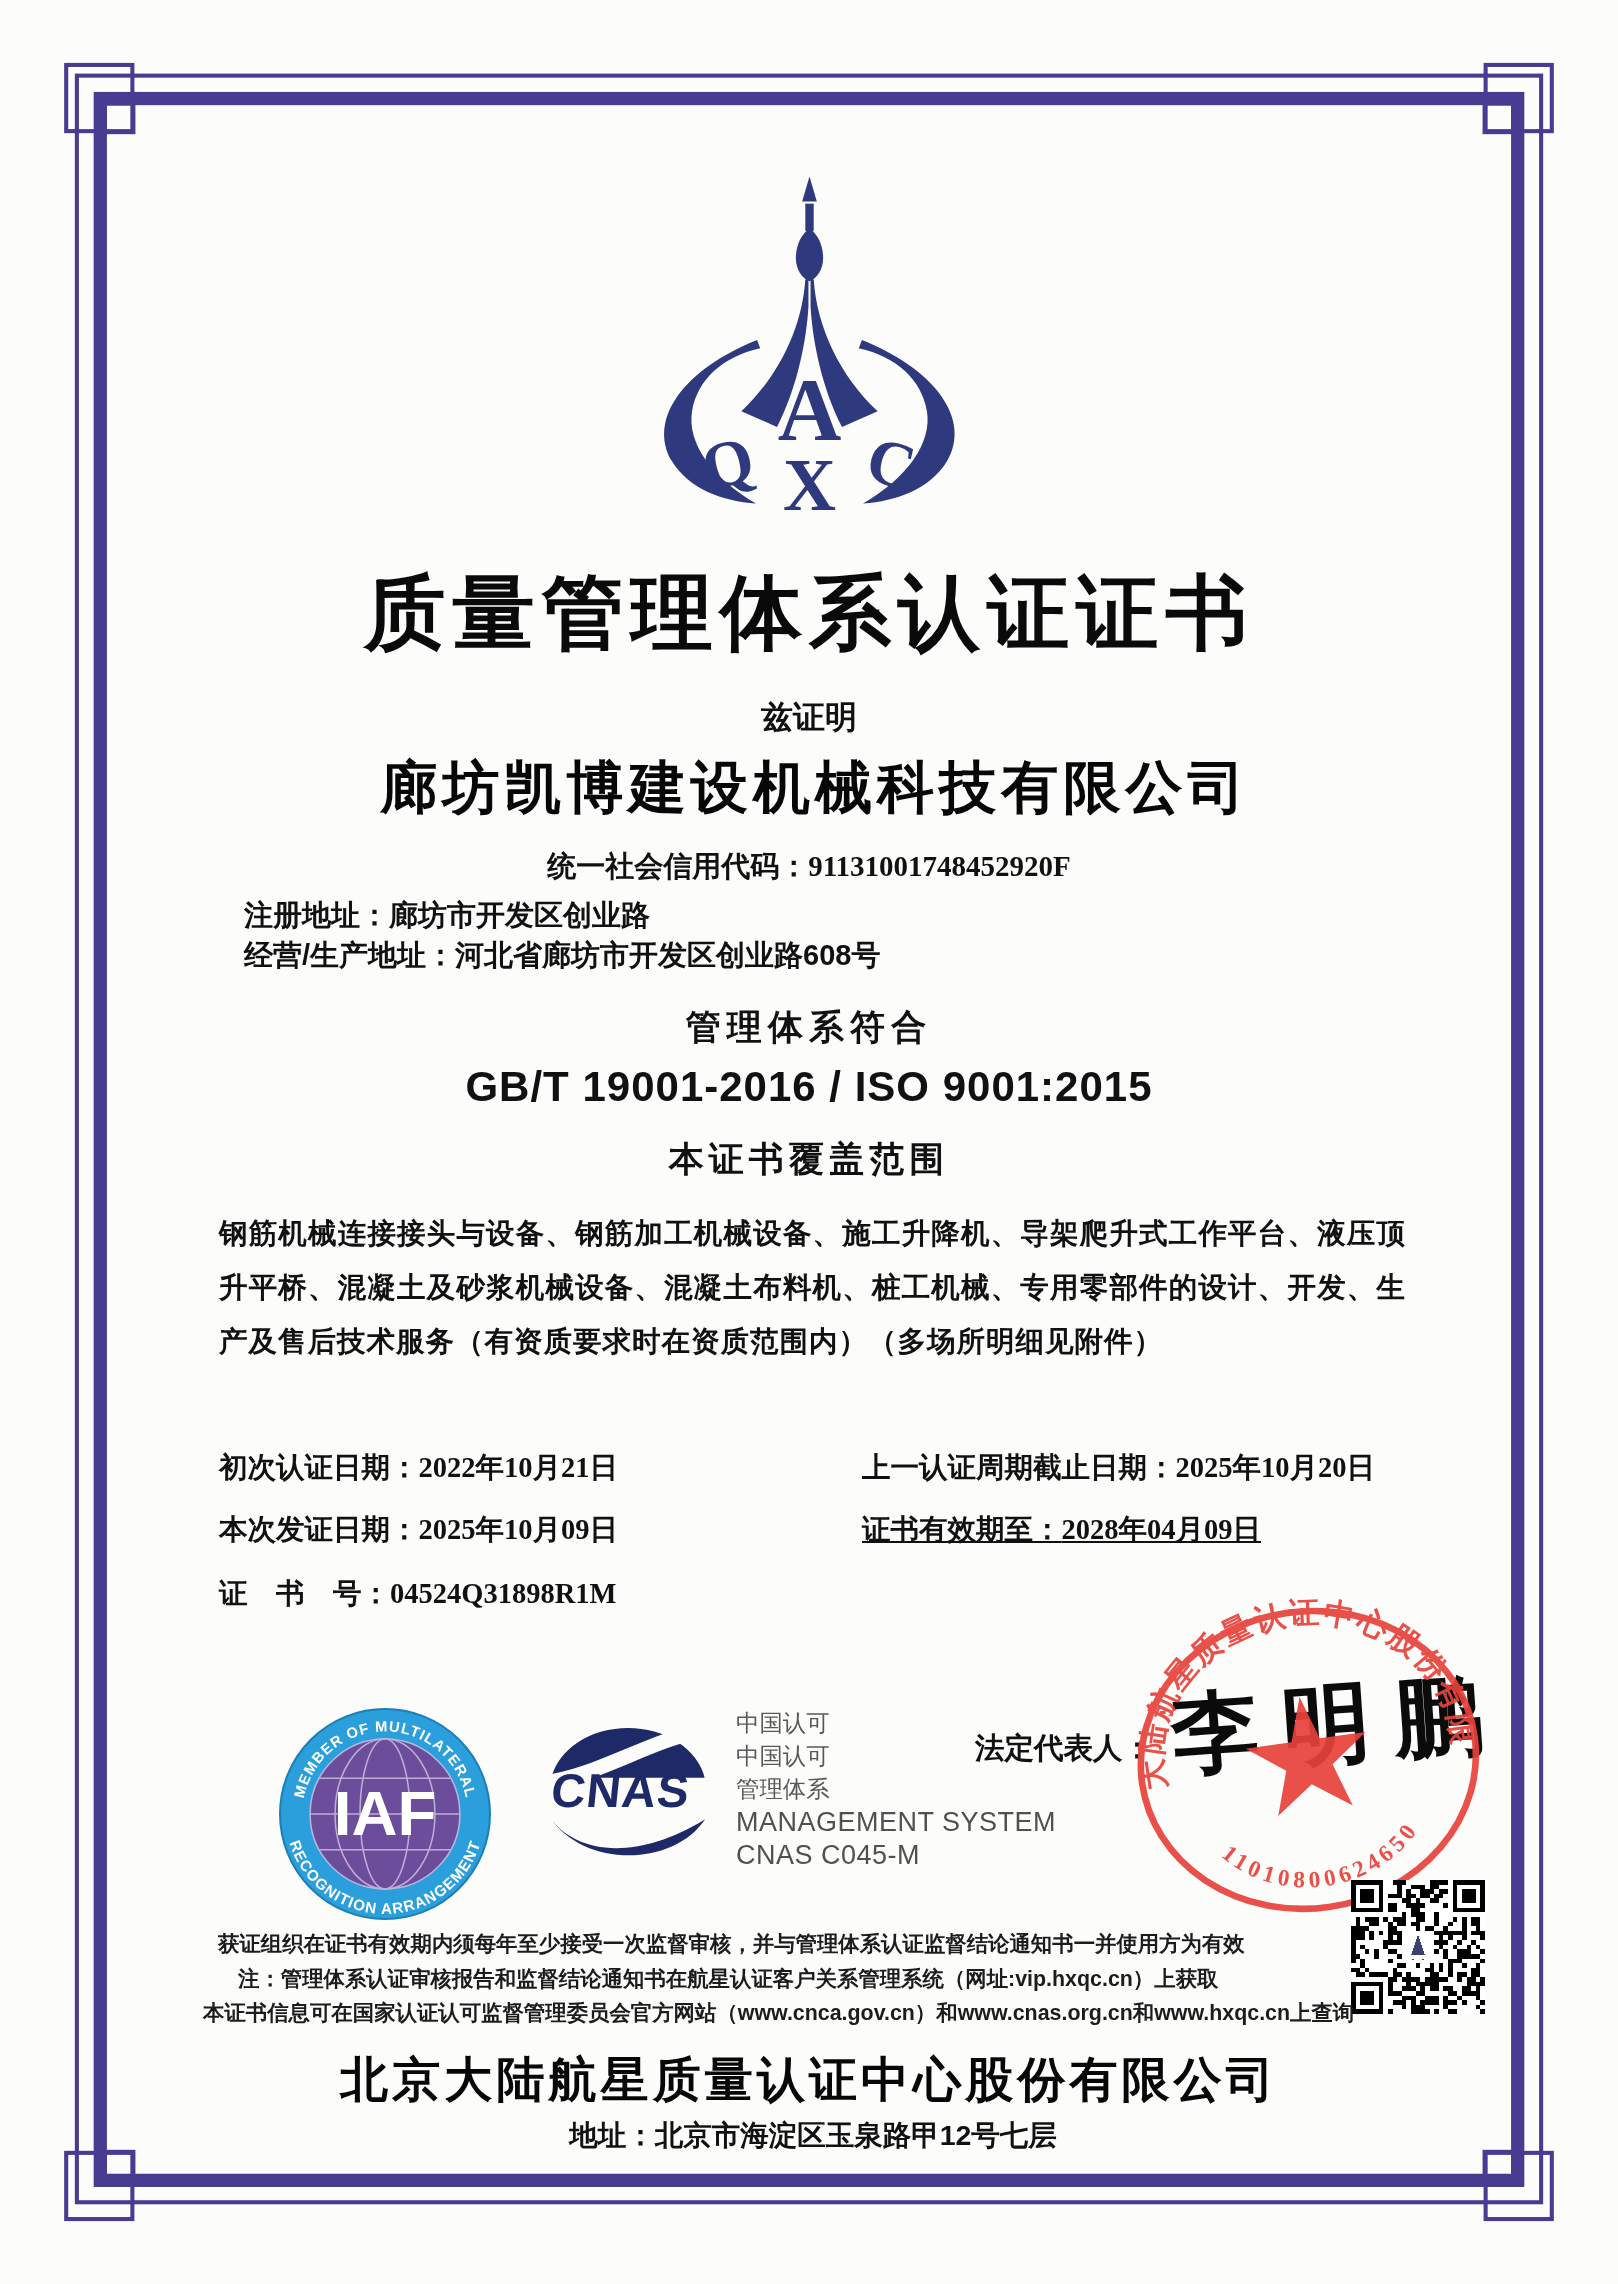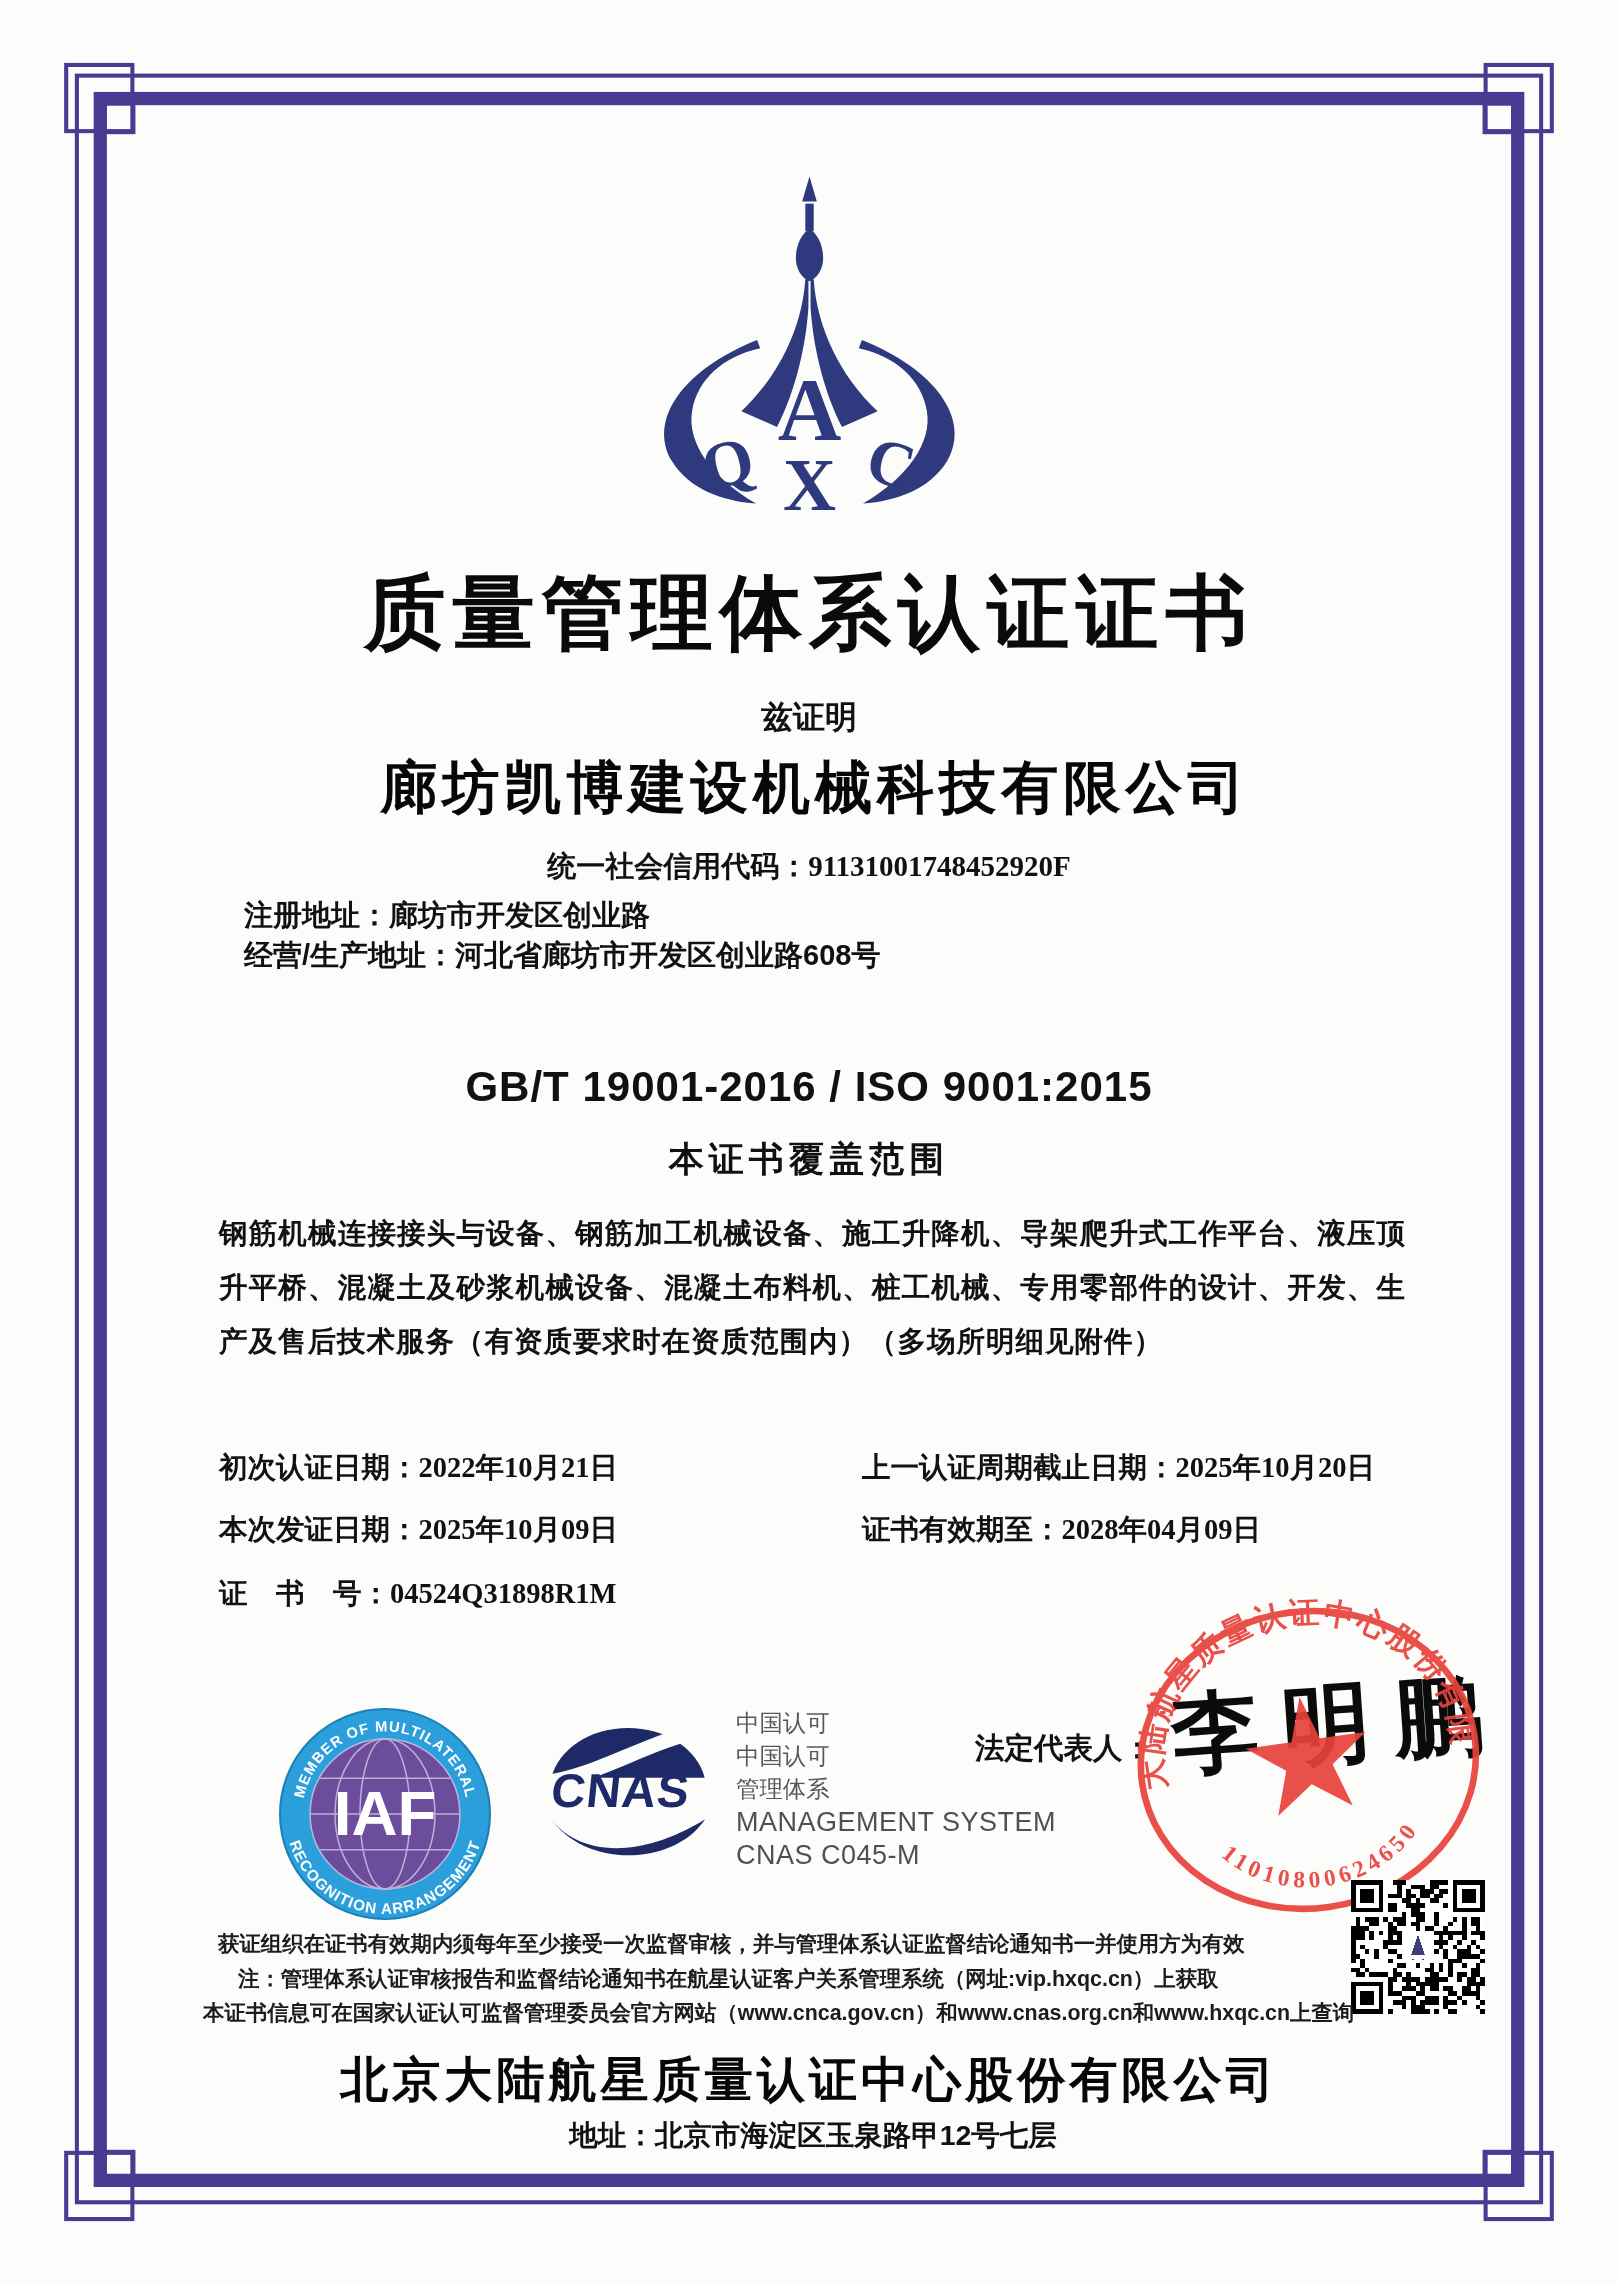--- a/index.html
+++ b/index.html
@@ -36,21 +36,21 @@
     font-size:28.5px;line-height:54px;font-weight:600;
     text-align:justify;text-align-last:left;letter-spacing:1px;
   }
 
   
   .daterow{font-size:28.5px;font-weight:700;white-space:nowrap;}
   .daterow .val{font-family:"Liberation Serif", serif;font-weight:700;}
   .d-r1l{left:219px;top:1449px;}
   .d-r1r{left:862px;top:1449px;}
   .d-r2l{left:219px;top:1511px;}
-  .d-r2r{left:862px;top:1511px;}
+  .d-r2r{left:862px;top:1511px;text-decoration:underline;}
   .d-r3l{left:219px;top:1575px;}
 
   
   .iaf{left:278px;top:1707px;width:214px;height:214px;}
   .cnas{left:539px;top:1720px;width:178px;height:153px;}
   .cnas-text{left:736px;top:1707px;font-size:23.4px;line-height:33px;color:#585858;font-weight:500;}
   .cnas-text .en{font-size:27px;color:#505050;letter-spacing:0.5px;}
 
   .legalrep{left:975px;top:1729px;font-size:29.5px;font-weight:700;white-space:nowrap;}
   .signature{
@@ -108,20 +108,21 @@
   <div class="abs centered title">质量管理体系认证证书</div>
   <div class="abs centered intro">兹证明</div>
   <div class="abs centered company">廊坊凯博建设机械科技有限公司</div>
 
   <div class="abs centered credit">
     <span>统一社会信用代码：</span><span class="val">91131001748452920F</span>
   </div>
   <div class="abs addr1">注册地址：廊坊市开发区创业路</div>
   <div class="abs addr2">经营/生产地址：河北省廊坊市开发区创业路608号</div>
 
+  <div class="abs centered conform">管理体系符合</div>
   <div class="abs centered standard">GB/T 19001-2016 / ISO 9001:2015</div>
   <div class="abs centered scopehead">本证书覆盖范围</div>
   <div class="abs scope">钢筋机械连接接头与设备、钢筋加工机械设备、施工升降机、导架爬升式工作平台、液压顶升平桥、混凝土及砂浆机械设备、混凝土布料机、桩工机械、专用零部件的设计、开发、生产及售后技术服务（有资质要求时在资质范围内）（多场所明细见附件）</div>
 
   <div class="abs daterow d-r1l">
     <span>初次认证日期：</span><span class="val">2022年10月21日</span>
   </div>
   <div class="abs daterow d-r1r">
     <span>上一认证周期截止日期：</span><span class="val">2025年10月20日</span>
   </div>

